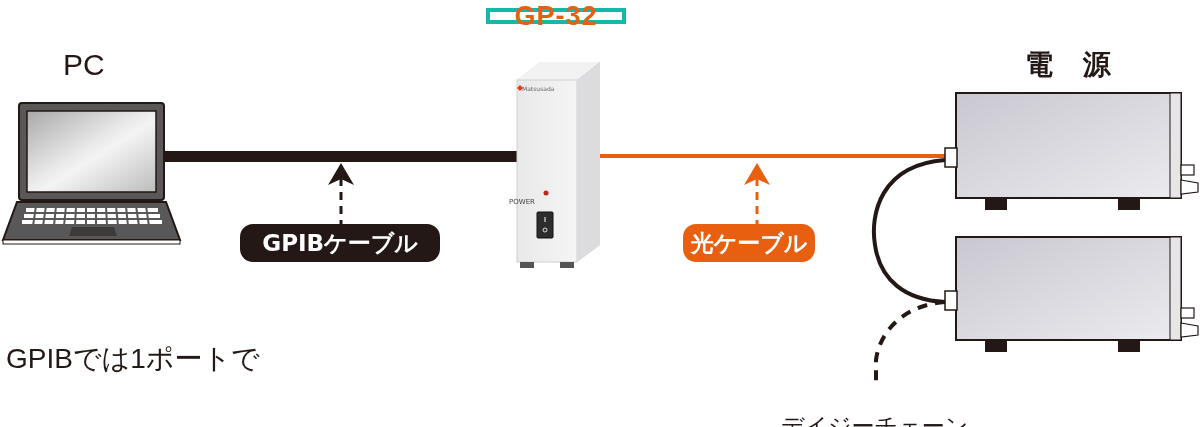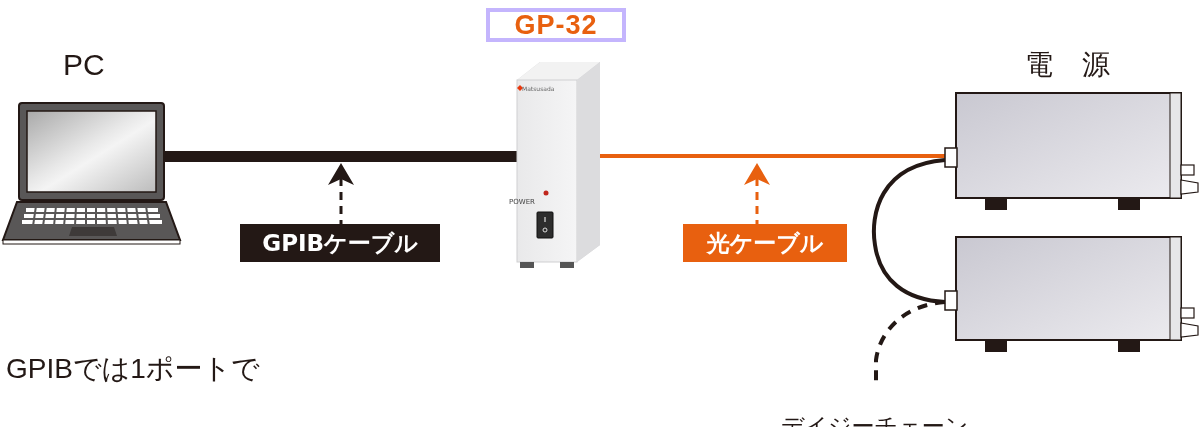--- a/index.html
+++ b/index.html
@@ -1,32 +1,32 @@
 <!DOCTYPE html>
 <html><head>
 <meta charset="utf-8">
 <style>
   html, body { margin:0; padding:0; background:#ffffff; }
   body { width:1200px; height:427px; position:relative; overflow:hidden;
          font-family:"DejaVu Sans", "Liberation Sans", sans-serif; color:#231815; }
   .abs { position:absolute; }
   #diagram-svg { position:absolute; left:0; top:0; }
-  .title-box { left:486px; top:8px; width:140px; height:34px; border:4px solid #c4b5fd;
+  .title-box { left:486px; top:8px; width:140px; height:16px; border:4px solid #14b8a6;
                box-sizing:border-box; color:#e8600f; font-weight:bold; font-size:27px;
                display:flex; align-items:center; justify-content:center; letter-spacing:1px;
                font-family:"Liberation Sans", sans-serif; }
   .pc-label { left:63px; top:48px; font-size:30px; font-family:"Liberation Sans", sans-serif; }
-  .psu-label { left:1025px; top:46px; font-size:28px; font-weight:normal; letter-spacing:10px; }
+  .psu-label { left:1025px; top:46px; font-size:28px; font-weight:bold; letter-spacing:10px; }
   .cable-tag { height:38px; display:flex; align-items:center; justify-content:center;
-               color:#fff; font-weight:bold; font-size:23px; box-sizing:border-box; }
+               color:#fff; font-weight:bold; font-size:23px; box-sizing:border-box;border-radius:13px; }
   .gpib-tag { left:240px; top:224px; width:200px; background:#231815; }
-  .opt-tag { left:683px; top:224px; width:164px; background:#e8600f; }
+  .opt-tag { left:683px; top:224px; width:132px; background:#e8600f; }
   .note { left:6px; top:274px; font-size:28px; line-height:34px;
           font-family:"Liberation Sans", sans-serif; white-space:pre; }
-  .note div { height:34px;margin-top:10px; }
+  .note div { height:34px; }
   .daisy-label { left:781px; top:411px; font-size:23px; }
   .brand { left:522px; top:85px; font-size:6px; color:#666; }
   .power-text { left:509px; top:198px; font-size:7px; color:#444; }
 </style>
 </head>
 <body>
 
 <svg id="diagram-svg" width="1200" height="427" viewBox="0 0 1200 427">
   <defs>
     <linearGradient id="screenGrad" x1="0" y1="0" x2="1" y2="1">

